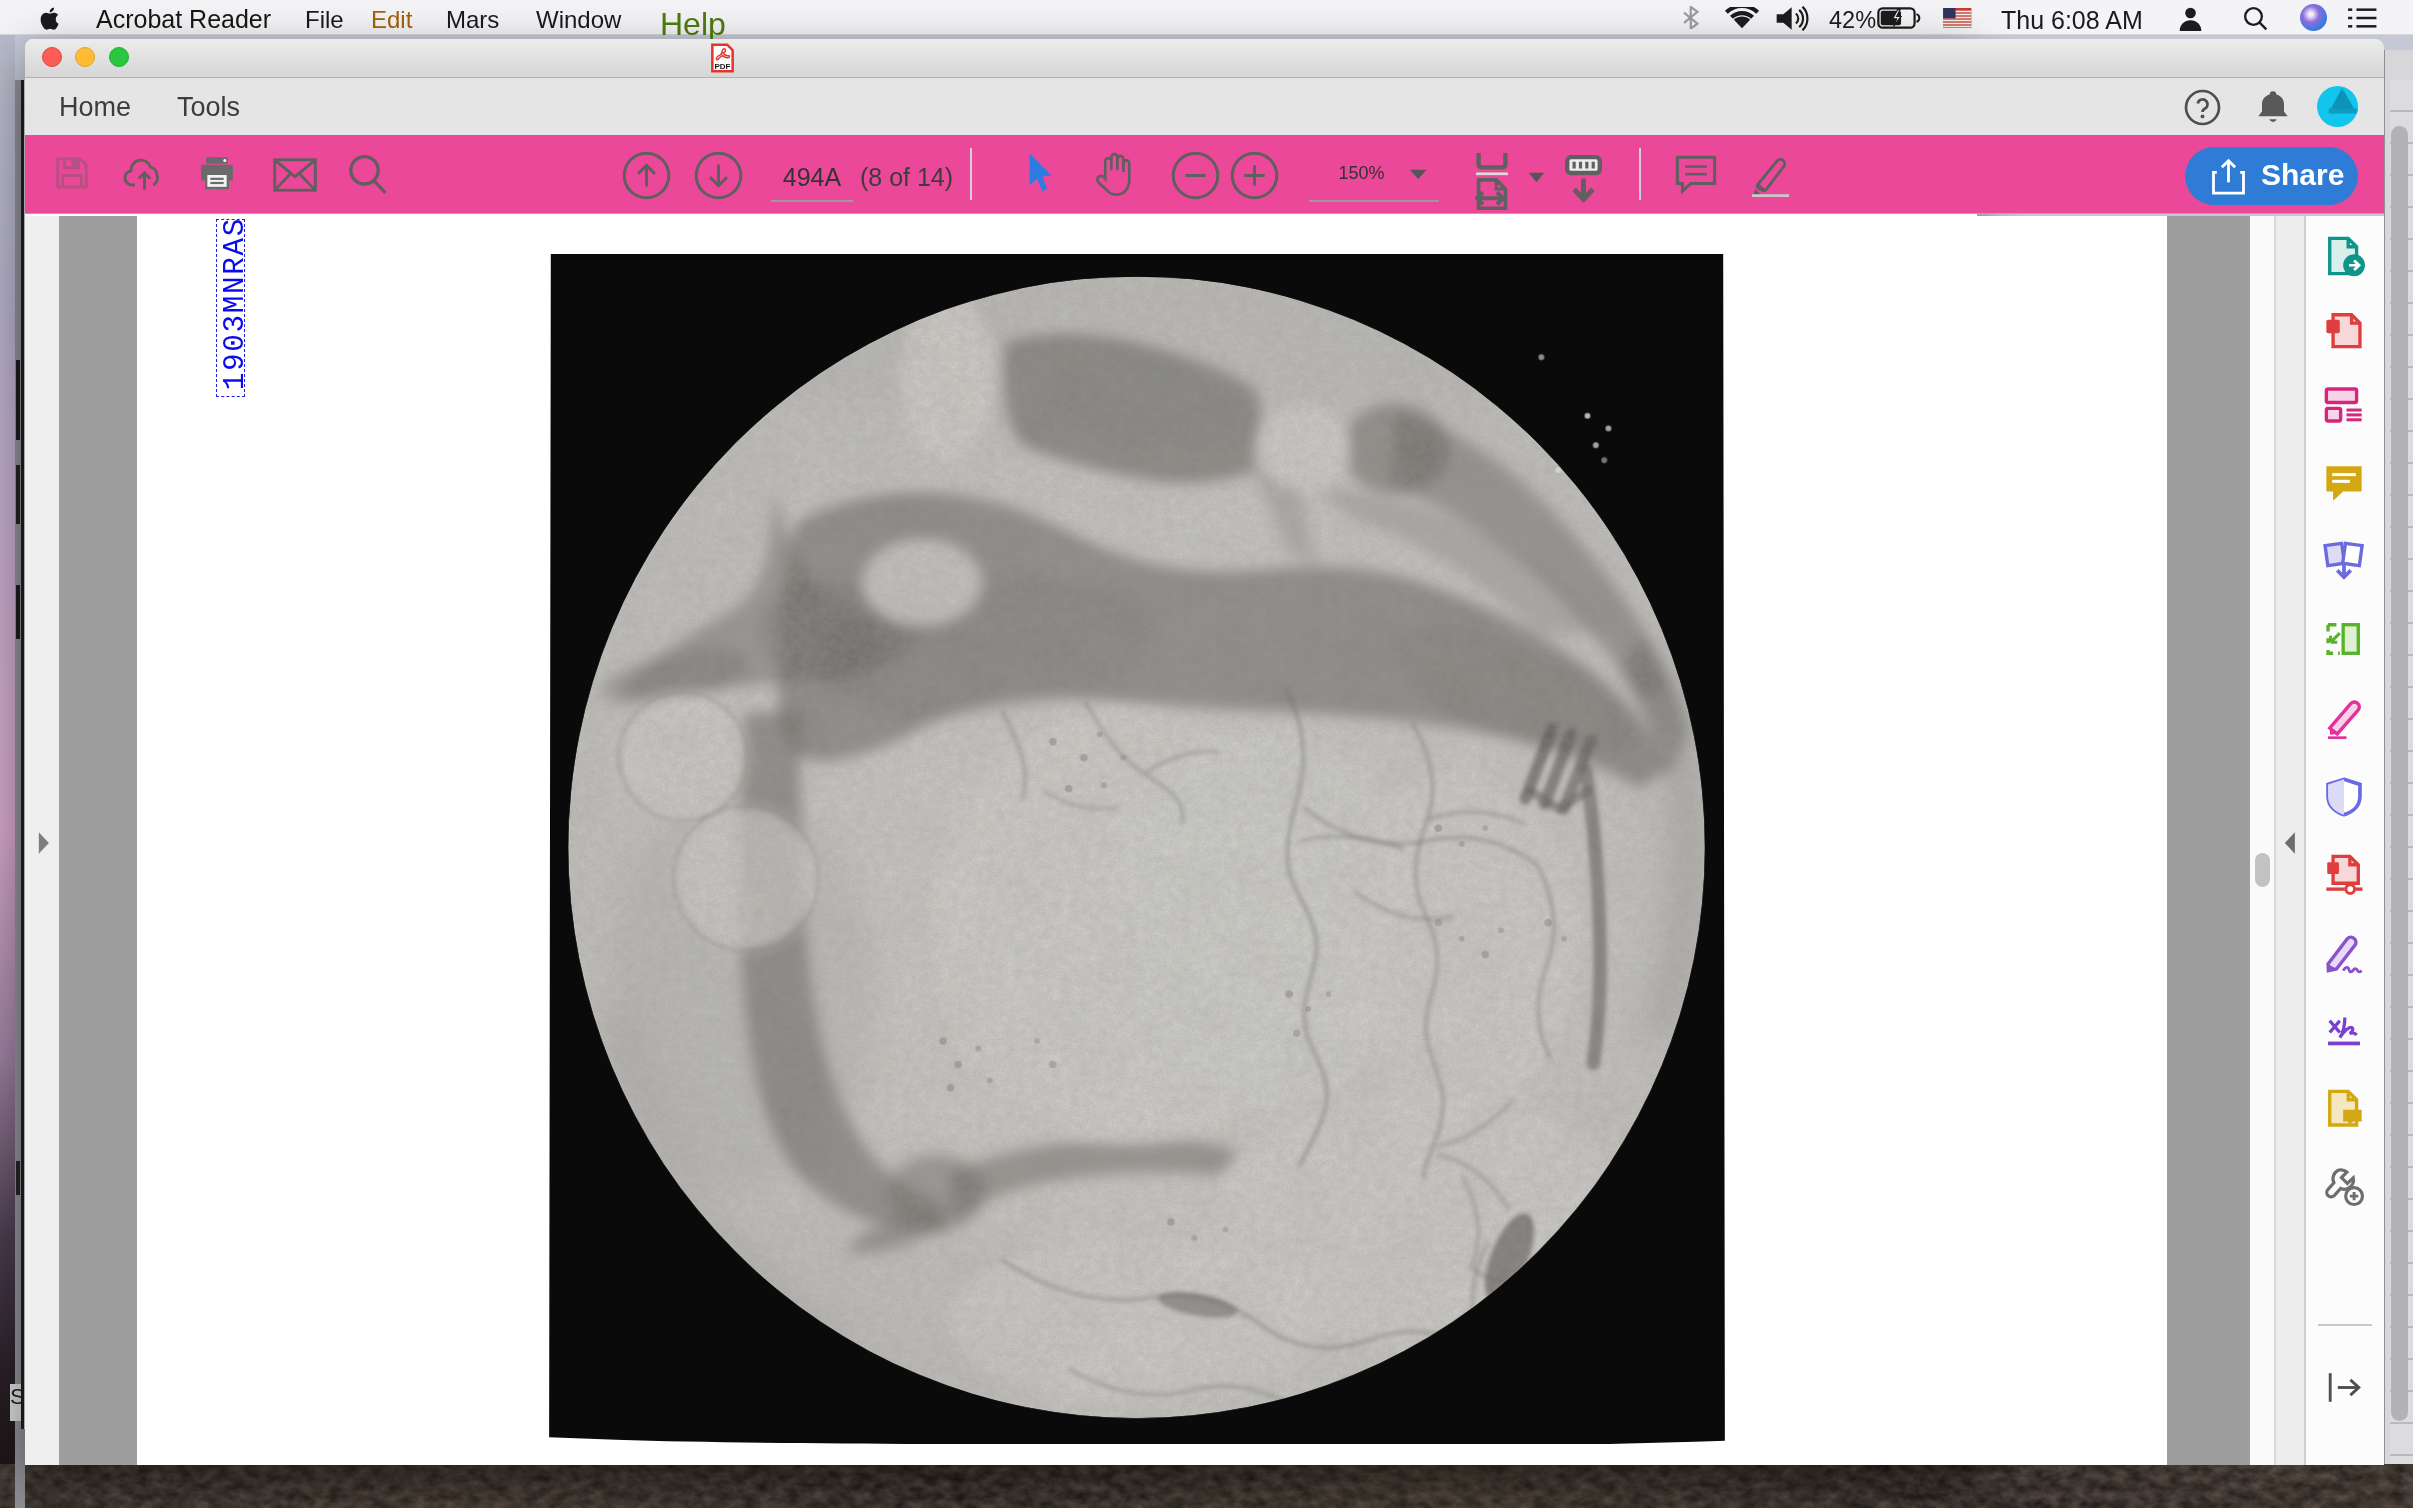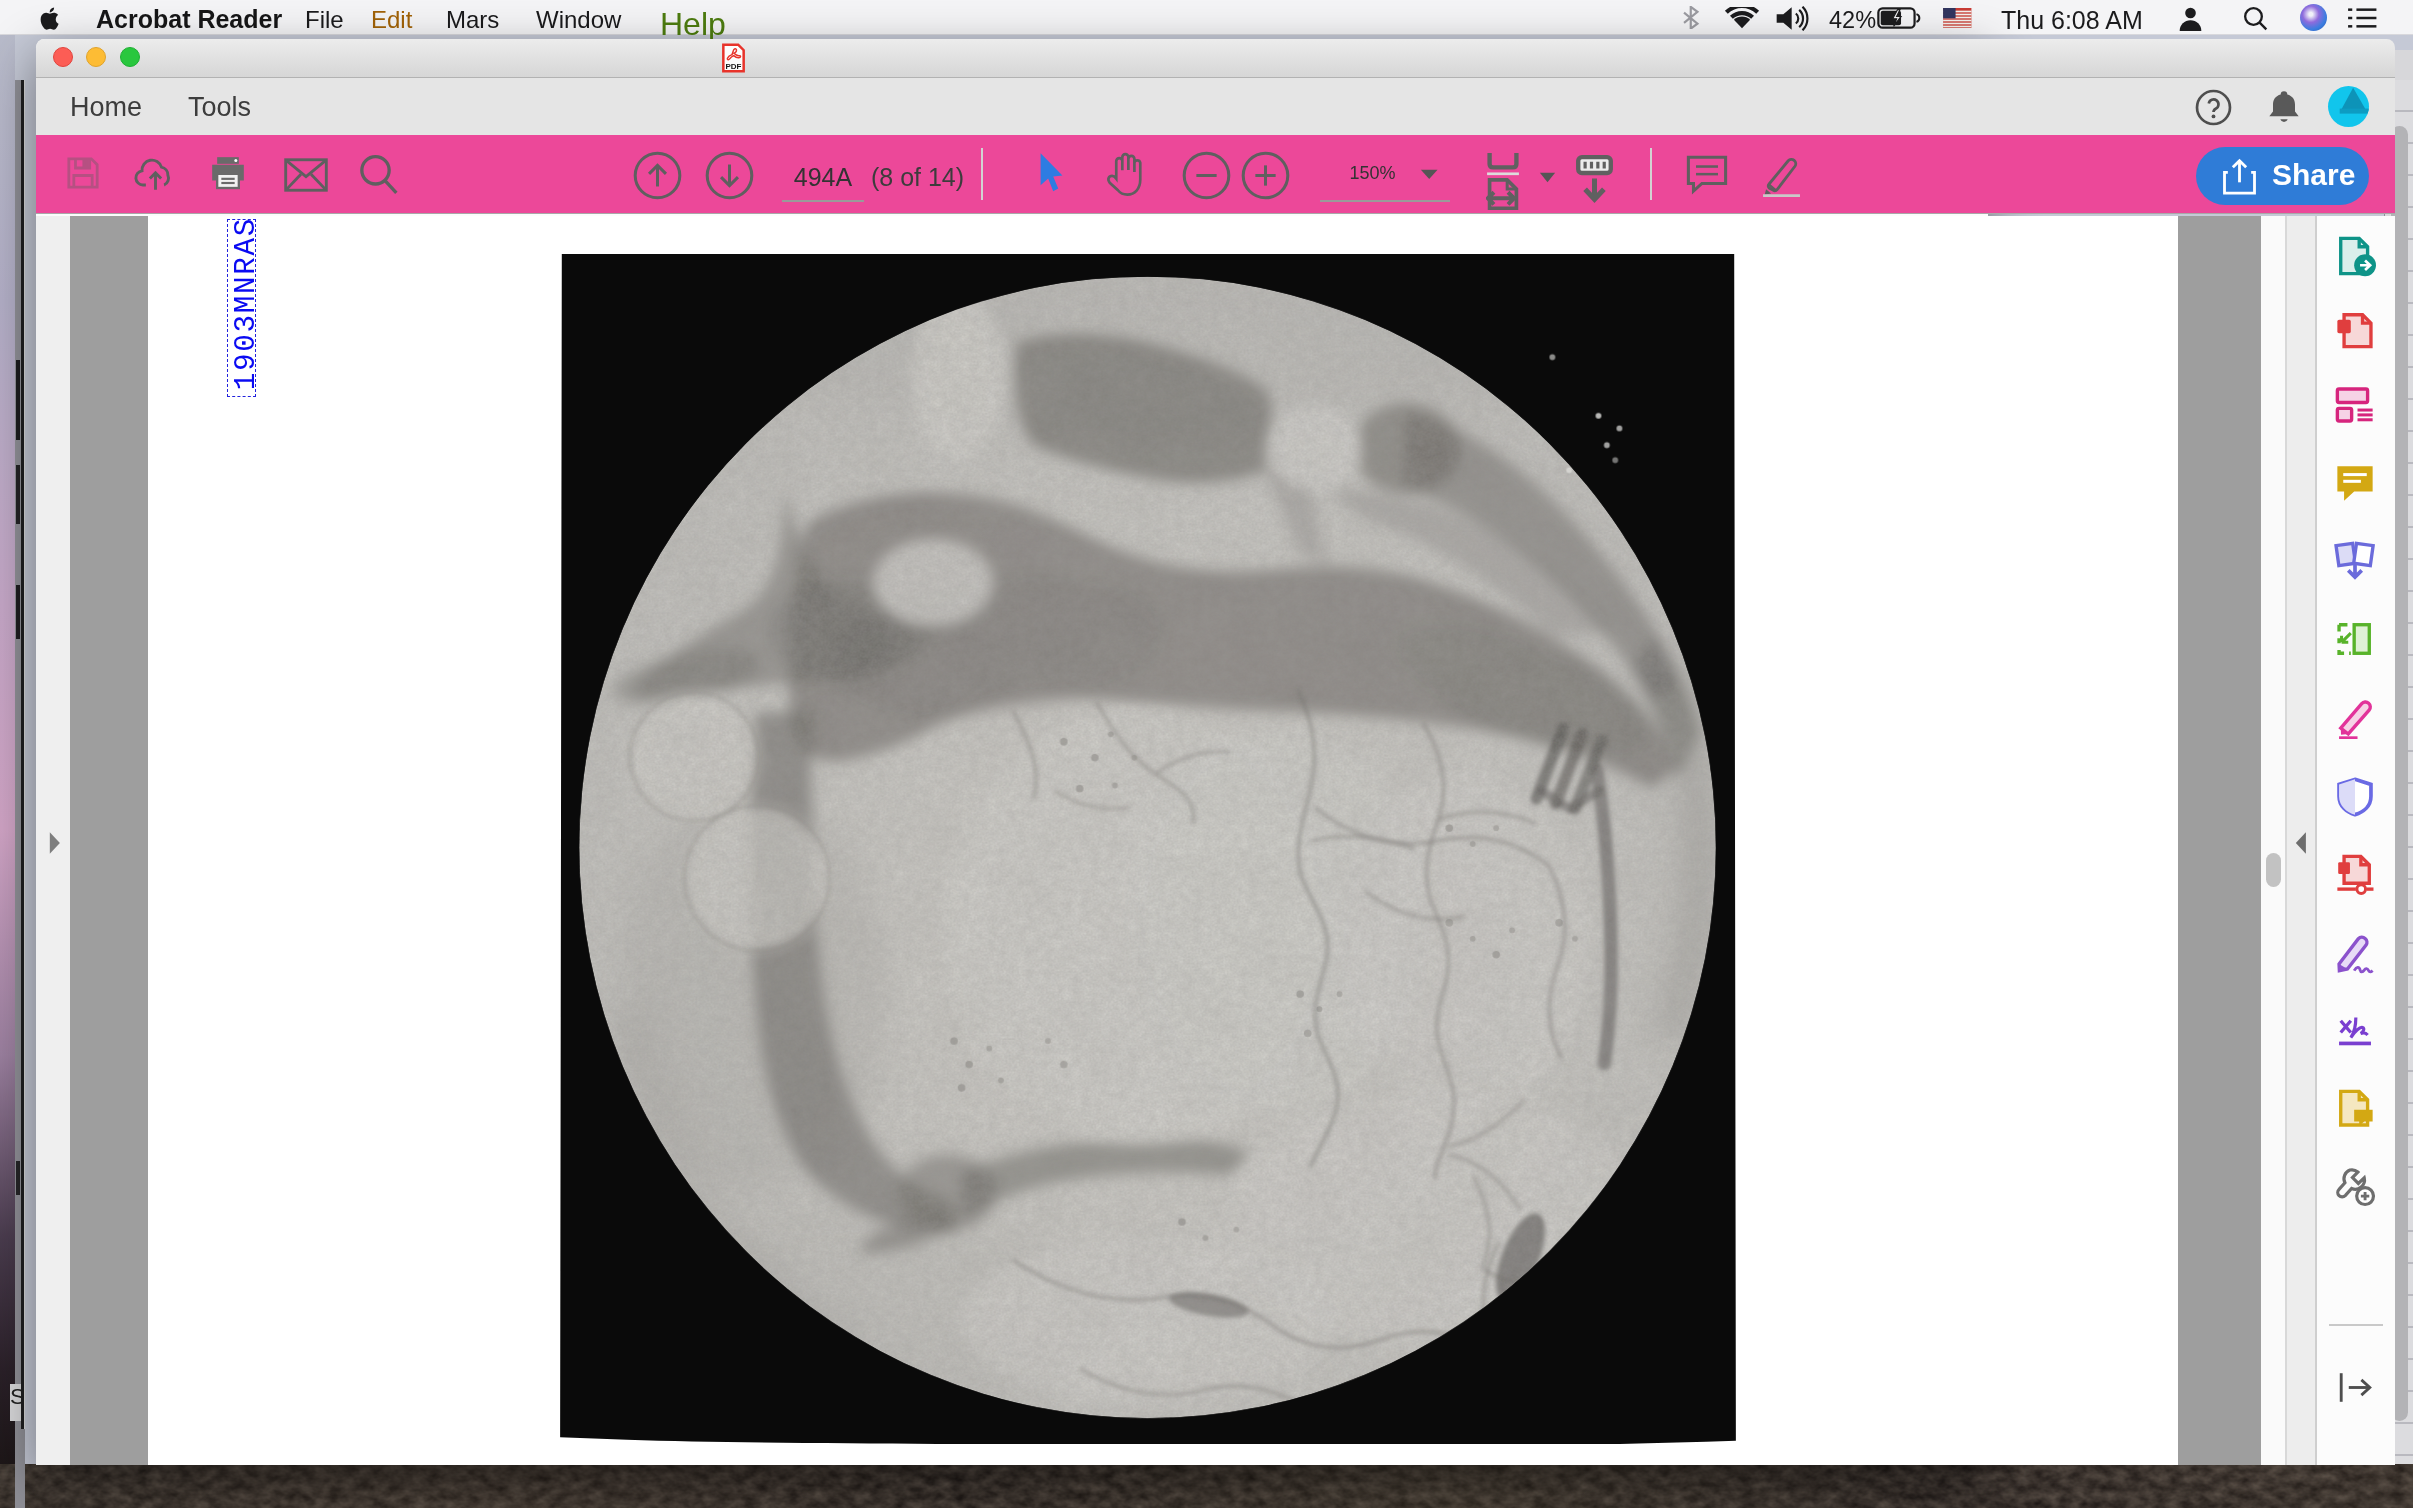--- a/index.html
+++ b/index.html
@@ -33,21 +33,21 @@
 
 <div class="abs" style="left:2384px;top:50px;width:29px;height:1414px;background:#d7d7da;border-left:1.7px solid #8f8f99;"></div>
 <div class="abs" style="left:2390px;top:80px;width:23.5px;height:1384px;
   background:repeating-linear-gradient(#dcdcdf 0px,#dcdcdf 30px,#b9b9bf 30px,#b9b9bf 32px);"></div>
 <div class="abs" style="left:2391px;top:126px;width:17px;height:1295px;background:#b3b3b6;border-radius:8.4px;"></div>
 
 <div class="abs" id="menubar" style="left:0;top:0;width:2413px;height:35px;background:#f4f4f6;border-bottom:0.8px solid #d8d8dc;">
   <svg class="abs" style="left:40px;top:5.9px;" width="22" height="25" viewBox="0 0 26 30">
     <path fill="#1b1b1d" d="M18.7 15.9c0-3.4 2.8-5 2.9-5.1-1.6-2.3-4-2.6-4.9-2.7-2.1-.2-4.1 1.2-5.1 1.2-1 0-2.7-1.2-4.4-1.2-2.3 0-4.4 1.3-5.5 3.4-2.4 4.1-.6 10.2 1.7 13.5 1.1 1.6 2.4 3.4 4.2 3.4 1.7-.1 2.3-1.1 4.3-1.1 2 0 2.6 1.1 4.4 1.1 1.8 0 2.9-1.6 4-3.3 1.3-1.9 1.8-3.7 1.8-3.8-.1 0-3.4-1.3-3.4-5.4zM15.3 5.8c.9-1.1 1.5-2.6 1.4-4.1-1.3.1-2.9.9-3.8 2-.8 1-1.6 2.5-1.4 4 1.5.1 2.9-.8 3.8-1.9z"></path>
   </svg>
-  <span class="abs" style="left:96px;top:5px;font-size:25px;font-weight:bold;color:#161617;">Acrobat Reader</span>
+  <span class="abs" style="left:96px;top:5px;font-size:25px;font-weight:normal;color:#161617;">Acrobat Reader</span>
   <span class="abs" style="left:305px;top:5.9px;font-size:24px;color:#1a1a1c;">File</span>
   <span class="abs" style="left:371px;top:5.9px;font-size:24px;color:#a16207;">Edit</span>
   <span class="abs" style="left:446px;top:5.9px;font-size:24px;color:#1a1a1c;">Mars</span>
   <span class="abs" style="left:536px;top:5.9px;font-size:24px;color:#1a1a1c;">Window</span>
   <span class="abs" style="left:660px;top:5.9px;font-size:32px;color:#4d7c0f;">Help</span>
   <svg class="abs" style="left:1679px;top:5.9px;" width="23.5" height="23.5" viewBox="0 0 14 14" fill="none" stroke="#9b9ba1" stroke-width="1.3">
     <path d="M3 4 L11 10.5 L7 13.5 V0.5 L11 3.5 L3 10"></path>
   </svg>
   <svg class="abs" style="left:1720px;top:6.7px;" width="44" height="22" viewBox="0 0 26 13" fill="#1c1c1e">
     <path d="M13 12.5 L8.2 7.5 a7 7 0 0 1 9.6 0 Z"></path>
@@ -93,21 +93,21 @@
   <svg class="abs" style="left:2348px;top:7.5px;" width="28.5" height="20" viewBox="0 0 17 12" stroke="#1c1c1e" stroke-width="1.5">
     <line x1="5" y1="1" x2="17" y2="1"></line>
       <line x1="5" y1="6" x2="17" y2="6"></line>
       <line x1="5" y1="11" x2="17" y2="11"></line>
     <line x1="0" y1="1" x2="2.5" y2="1"></line>
       <line x1="0" y1="6" x2="2.5" y2="6"></line>
       <line x1="0" y1="11" x2="2.5" y2="11"></line>
   </svg>
 </div>
 
-<div class="abs" id="win" style="left:36px;top:39px;width:1952px;height:1425px;border-radius:8.4px 8.4px 0 0;
+<div class="abs" id="win" style="left:25px;top:39px;width:1952px;height:1425px;border-radius:8.4px 8.4px 0 0;
   box-shadow:0 17px 50px rgba(0,0,0,0.45); background:#fcfcfc;">
 
   <div class="abs" id="titlebar" style="left:0;top:0;width:2359px;height:39px;border-radius:8.4px 8.4px 0 0;
     background:linear-gradient(#ececec,#d6d6d6);border-bottom:0.8px solid #b2b2b2;">
     <div class="abs" style="left:17px;top:8.4px;width:20px;height:20px;border-radius:50%;background:#fc5d55;border:0.8px solid #e1443d;"></div>
     <div class="abs" style="left:50px;top:8.4px;width:20px;height:20px;border-radius:50%;background:#fdbc34;border:0.8px solid #e0a32b;"></div>
     <div class="abs" style="left:84px;top:8.4px;width:20px;height:20px;border-radius:50%;background:#29c73e;border:0.8px solid #1eb033;"></div>
     <svg class="abs" style="left:685px;top:4.2px;" width="25" height="30" viewBox="0 0 15 18">
       <path d="M1.4 1 H10.3 L13.6 4.3 V17 H1.4 Z" fill="#fdfdfd" stroke="#e8332a" stroke-width="1.5"></path>
       <path d="M7.3 4.9 c.4-1.7 1.9-1.9 2-.6 .1.8-.7 1.5-1.5 1.9 .9.9 2.1 1.5 3.1 1.4 1.2-.1 1 1.2-.2 1.3 -1 .1-2.2-.5-3.1-1.3 -.9.4-1.8 1.1-2.4 1.9 -.7.9-1.8.4-1.2-.6 .4-.8 1.5-1.5 2.6-1.9 .3-.7.6-1.4.7-2.1z" fill="none" stroke="#e8332a" stroke-width="0.9"></path>

